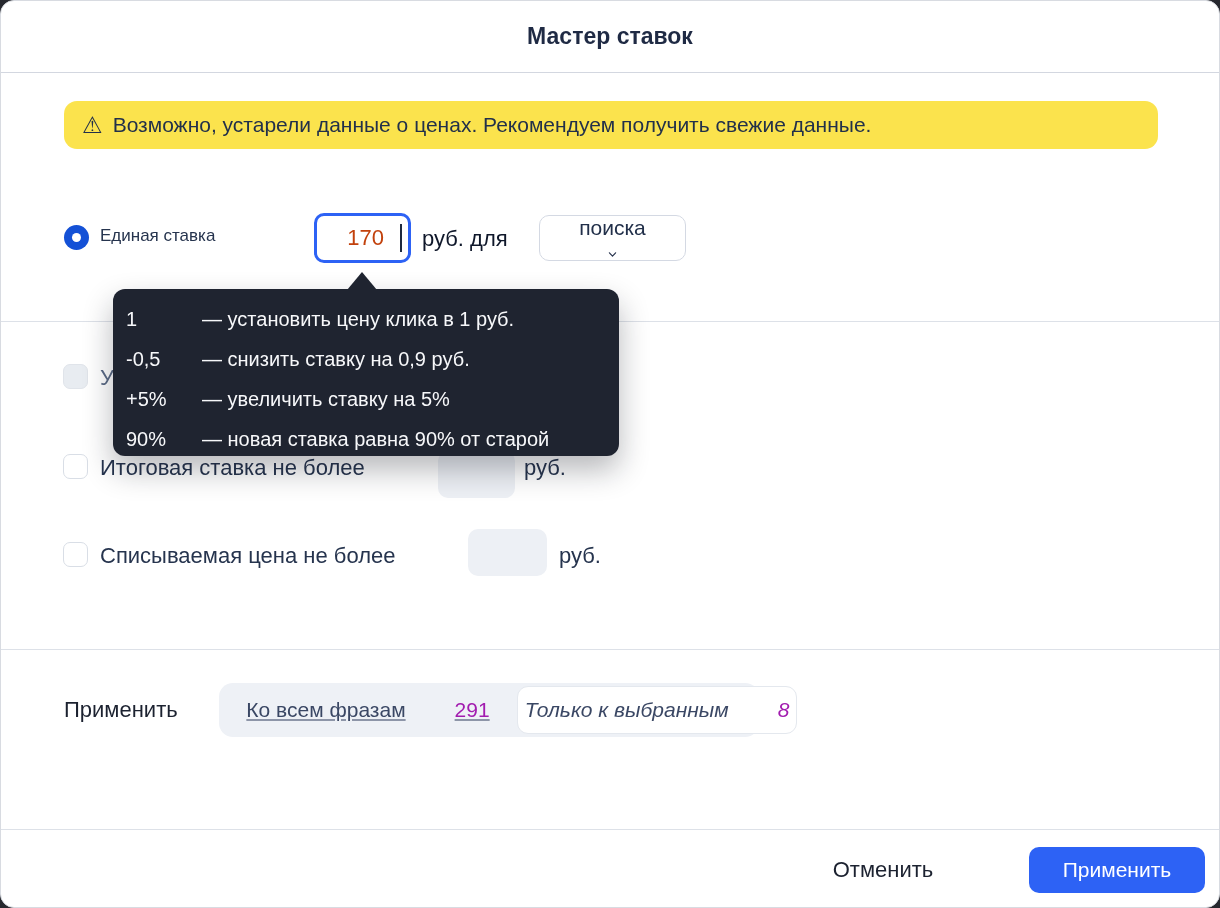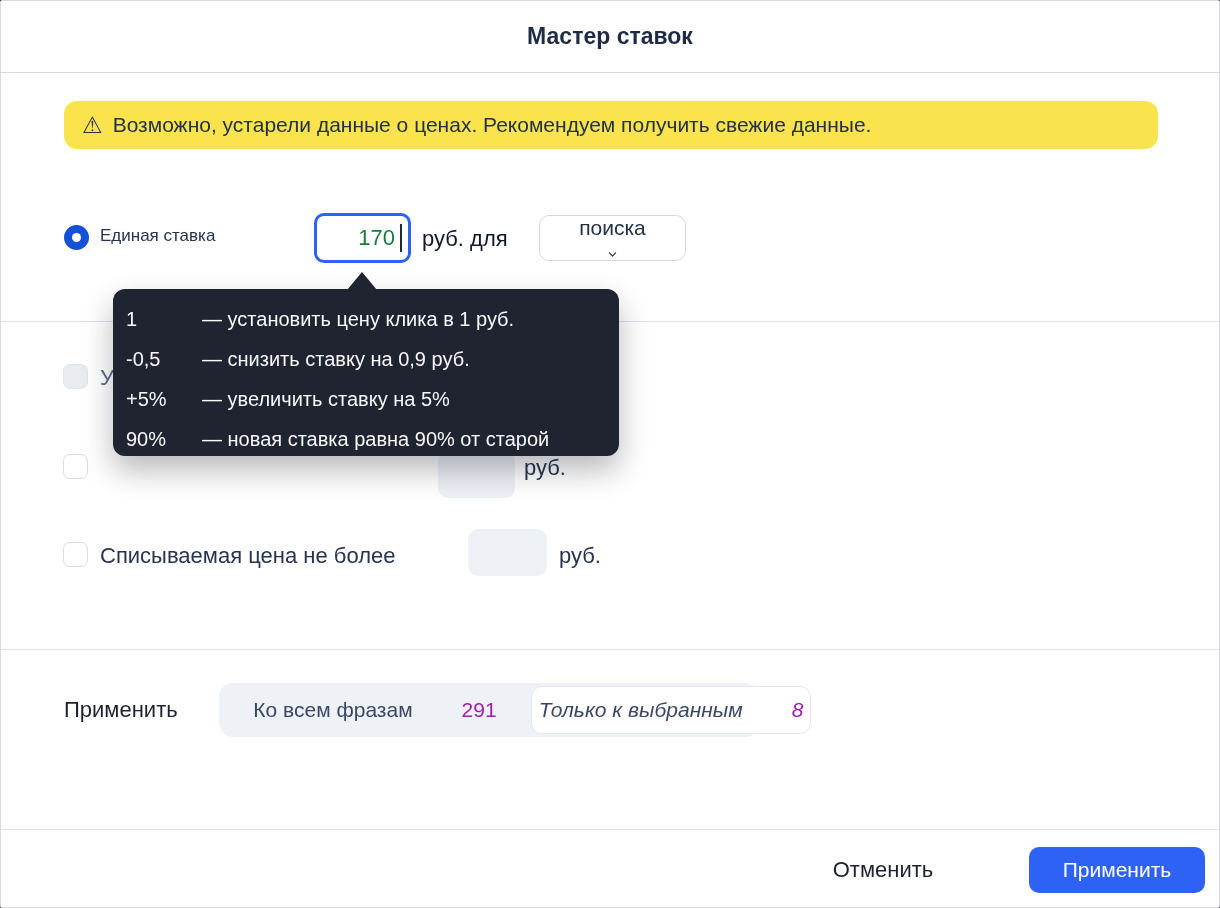--- a/index.html
+++ b/index.html
@@ -1,37 +1,37 @@
 <!DOCTYPE html>
 <html><head>
 <meta charset="utf-8">
 <style>
   html,body{margin:0;padding:0;background:#26282e;font-family:"Liberation Sans",sans-serif;}
   .stage{width:1220px;height:908px;position:relative;margin:0 auto;}
-  .modal{position:absolute;inset:0;background:#ffffff;border-radius:2px;border:1px solid #d8dbe1;
+  .modal{position:absolute;inset:0;background:#ffffff;border-radius:14px;border:1px solid #d8dbe1;
          box-sizing:border-box;overflow:hidden;}
   .abs{position:absolute;box-sizing:border-box;}
 
   .dialog-title{width:100%;top:0;height:71px;display:flex;align-items:center;justify-content:center;
                 font-size:23px;font-weight:700;color:#1f2a44;}
   .divider{left:0;width:1220px;height:1px;background:#dde1e8;}
   .divider-header{background:#d3d7e0;}
 
   .warning-banner{left:63px;top:100px;width:1094px;height:48px;background:#fbe34d;border-radius:13px;
                   display:flex;align-items:center;padding:0 18px;gap:10px;color:#22304a;font-size:21px;}
   .warning-icon{font-size:23px;line-height:1;color:#22304a;}
 
   .radio{left:63px;top:224px;width:25px;height:25px;border-radius:50%;background:#1451d6;}
   .radio::after{content:"";position:absolute;left:8px;top:8px;width:9px;height:9px;border-radius:50%;background:#ffffff;}
   .radio-label{left:99px;top:225px;font-size:17px;color:#26344e;}
 
   .amount-wrap{left:313px;top:212px;width:97px;height:50px;}
   .amount-input{width:100%;height:100%;border:3px solid #2d62f5;border-radius:10px;background:#fff;
-                font-family:"Liberation Sans",sans-serif;font-size:22px;color:#15803d;text-align:right;
-                padding:0 13px 0 6px;box-sizing:border-box;outline:none;}
+                font-family:"Liberation Sans",sans-serif;font-size:22px;color:#c2410c;text-align:right;
+                padding:0 24px 0 6px;box-sizing:border-box;outline:none;}
   .caret{position:absolute;right:9px;top:11px;width:2px;height:28px;background:#1f2a3e;}
 
   .unit-label{left:421px;top:225px;font-size:22px;color:#0f172a;}
 
   .select-btn{left:538px;top:214px;width:147px;height:46px;background:#fff;border:1px solid #d4d9e3;
               border-radius:10px;display:flex;align-items:center;justify-content:center;gap:9px;
               font-size:21px;color:#22304a;cursor:pointer;flex-direction:column;}
 
   .tooltip{left:112px;top:288px;width:506px;height:167px;background:#1f2430;border-radius:12px;
            box-shadow:0 14px 30px rgba(15,20,30,0.30);z-index:5;color:#f7f8fa;
@@ -49,21 +49,21 @@
   .limit-label-muted{color:#5a6a85;}
   .mini-input{background:#edf0f5;border:none;border-radius:10px;}
 
   .apply-label{left:63px;top:696px;font-size:22px;color:#1c2230;font-weight:500;}
   .segmented{left:218px;top:682px;width:540px;height:54px;background:#eef1f6;border-radius:14px;display:flex;align-items:center;}
   .segment{height:46px;display:flex;align-items:center;justify-content:center;gap:8px;font-size:21px;
            color:#39466488;cursor:pointer;border-radius:11px;flex:none;}
   .segment .seg-label{color:#3a4764;}
   .segment .seg-count{color:#a21caf;margin-left:41px;}
   .segment-selected{background:#ffffff;border:1px solid #e4e8ee;margin:0 4px 0 0;}
-  .segment-plain{padding:0 29px;}
+  .segment-plain{padding:0 22px;text-decoration:underline;}
 
   .cancel-btn{left:822px;top:846px;width:120px;height:46px;background:transparent;border:none;
               font-family:"Liberation Sans",sans-serif;font-size:22px;color:#1c2230;cursor:pointer;}
   .apply-btn{left:1028px;top:846px;width:176px;height:46px;background:#2d62f5;border:none;border-radius:10px;
              font-family:"Liberation Sans",sans-serif;font-size:21px;color:#ffffff;cursor:pointer;}
 </style>
 </head>
 <body>
 
 <div class="stage">
@@ -95,20 +95,21 @@
     </div>
 
     <div class="abs divider" style="top:320px;"></div>
     <div class="abs divider" style="top:648px;"></div>
     <div class="abs divider" style="top:828px;"></div>
 
     <div class="abs checkbox checkbox-muted" style="left:62px;top:363px;"></div>
     <div class="abs limit-label limit-label-muted" style="left:99px;top:364px;">У</div>
 
     <div class="abs checkbox" style="left:62px;top:453px;"></div>
+    <div class="abs limit-label" style="left:99px;top:454px;">Итоговая ставка не более</div>
     <input class="abs mini-input" style="left: 437px; top: 450px; width: 77px; height: 47px;" type="text" disabled="" value="">
     <div class="abs limit-label" style="left:523px;top:454px;">руб.</div>
 
     <div class="abs checkbox" style="left:62px;top:541px;"></div>
     <div class="abs limit-label" style="left:99px;top:542px;">Списываемая цена не более</div>
     <input class="abs mini-input" style="left: 467px; top: 528px; width: 79px; height: 47px;" type="text" disabled="" value="">
     <div class="abs limit-label" style="left:558px;top:542px;">руб.</div>
 
     <div class="abs tooltip">
       <div class="tooltip-arrow"></div>

